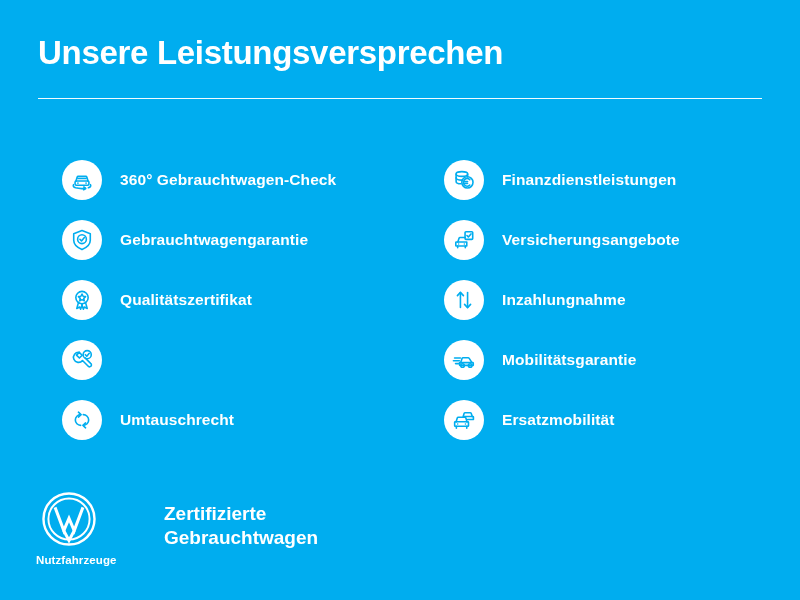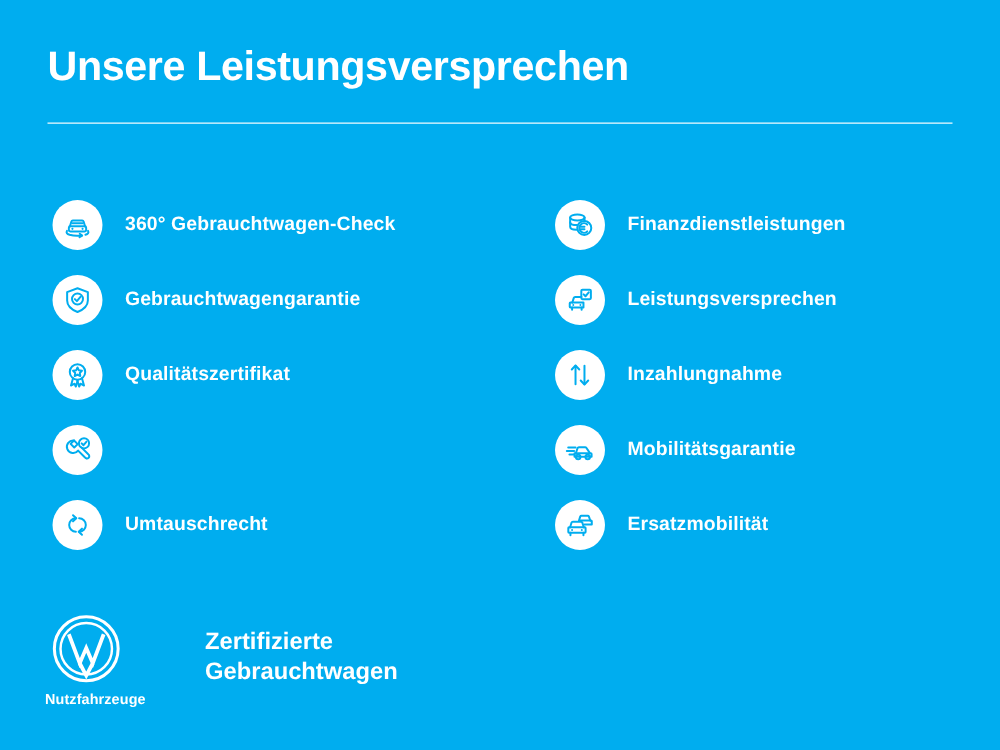--- a/index.html
+++ b/index.html
@@ -54,21 +54,21 @@
     position: absolute;
     left: 0;
     top: 150px;
     width: 800px;
     display: flex;
   }
   .col {
     width: 400px;
     box-sizing: border-box;
   }
-  .col-left  { padding-left: 42px; }
+  .col-left  { padding-left: 62px; }
   .col-right { padding-left: 44px; text-align: center; }
 
   .feature-item {
     display: flex;
     align-items: center;
     height: 60px;
     margin-bottom: 0px;
   }
 
   .icon-circle {
@@ -260,21 +260,21 @@
             <path d="M8.4 18.6 L9.9 13.9 Q10.2 13.0 11.2 13.0 L17.4 13.0" style="stroke: rgb(0, 173, 239);"></path>
             <path d="M6.6 18.4 L19.4 18.4 L19.4 23.4 L6.6 23.4 Q5.9 23.4 5.9 22.7 L5.9 19.1 Q5.9 18.4 6.6 18.4 Z" style="stroke: rgb(0, 173, 239);"></path>
             <circle class="solid" cx="9.4" cy="21.0" r="0.95" style="fill: rgb(0, 173, 239);"></circle>
             <circle class="solid" cx="16.4" cy="21.0" r="0.95" style="fill: rgb(0, 173, 239);"></circle>
             <path d="M8.2 23.4 L8.2 25.6" style="stroke: rgb(0, 173, 239);"></path>
             <path d="M17.6 23.4 L17.6 25.6" style="stroke: rgb(0, 173, 239);"></path>
             <rect x="17.3" y="5.8" width="9.4" height="9.4" rx="1.1" style="stroke: rgb(0, 173, 239);"></rect>
             <path d="M19.6 10.5 L21.4 12.3 L24.6 8.5" style="stroke: rgb(0, 173, 239);"></path>
           </svg>
         </span>
-        <span class="feature-label">Leistungsversprechen</span>
+        <span class="feature-label">Versicherungsangebote</span>
       </div>
 
       <div class="feature-item">
         <span class="icon-circle">
           <svg viewBox="0 0 32 32">
             <path d="M11.6 25.2 L11.6 6.8" style="stroke: rgb(0, 173, 239);"></path>
             <path d="M7.9 10.6 L11.6 6.6 L15.3 10.6" style="stroke: rgb(0, 173, 239);"></path>
             <path d="M20.4 6.8 L20.4 25.2" style="stroke: rgb(0, 173, 239);"></path>
             <path d="M16.7 21.4 L20.4 25.4 L24.1 21.4" style="stroke: rgb(0, 173, 239);"></path>
           </svg>

